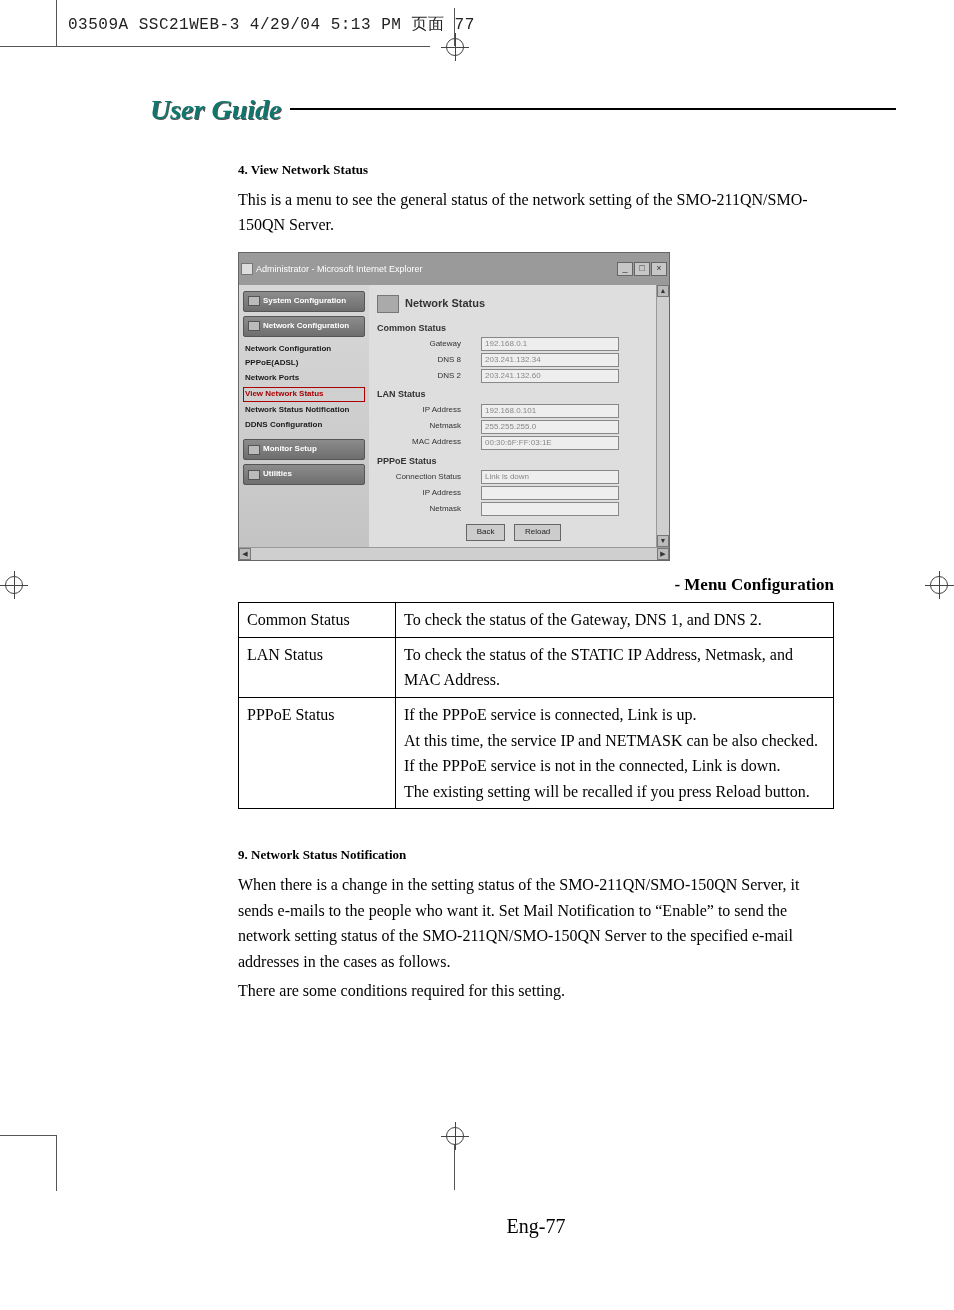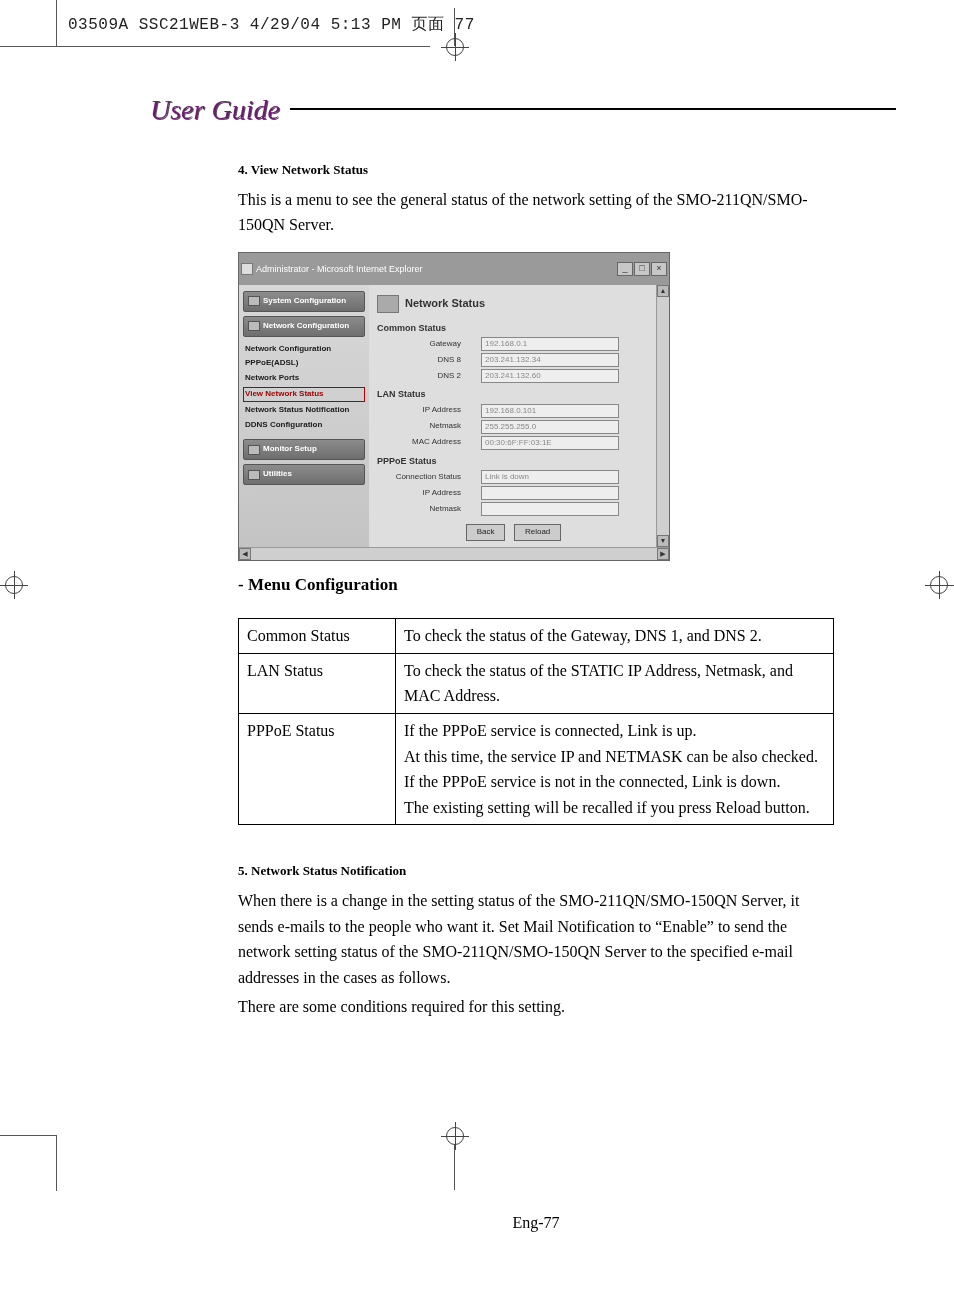--- a/index.html
+++ b/index.html
@@ -56,22 +56,22 @@
     top: 5px; left: 5px; right: 5px; bottom: 5px;
   }
 
   .page-title {
     position: absolute;
     top: 94px;
     left: 150px;
     font-family: Georgia, "Times New Roman", serif;
     font-size: 28px;
     font-style: italic;
-    font-weight: normal;
-    color: #701a75;
+    font-weight: bold;
+    color: #0f766e;
     text-shadow: -1px -1px 0 #fff, 1px 1px 0 #555;
   }
   .title-rule {
     position: absolute;
     top: 108px;
     left: 290px;
     right: 58px;
     height: 2px;
     background: #000;
   }
@@ -254,21 +254,22 @@
     margin: 0 3px;
   }
 
   
   .menu-config {
     margin-top: 10px;
   }
   .menu-config-title {
     font-weight: bold;
     font-size: 17px;
-    margin-bottom: 20px;
+    margin-bottom: 4px;
+    text-align: right;
   }
   table.mc {
     border-collapse: collapse;
     width: 100%;
     font-size: 16px;
   }
   table.mc td {
     border: 1px solid #000;
     padding: 4px 8px;
     vertical-align: top;
@@ -280,21 +281,21 @@
 
   .section5 {
     margin-top: 36px;
   }
   .pagenum {
     position: absolute;
     top: 1050px;
     left: 0;
     right: 0;
     text-align: center;
-    font-size: 16px;
+    font-size: 20px;
   }
 </style>
 </head>
 <body>
 
 <div class="crop-header">03509A SSC21WEB-3  4/29/04  5:13 PM  页面 77</div>
 
 <div class="crop-lines">
   <div class="hline" style="top:46px; left:0; width:430px;"></div>
   <div class="vline" style="top:0; left:56px; height:46px;"></div>
@@ -445,19 +446,19 @@
         <td style="white-space:pre-line;">If the PPPoE service is connected, Link is up.
 At this time, the service IP and NETMASK can be also checked.
 If the PPPoE service is not in the connected, Link is down.
 The existing setting will be recalled if you press Reload button.</td>
       </tr>
     </tbody>
       </table>
   </div>
 
   <div class="section5">
-    <h3>5. Network Status Notification</h3>
+    <h3>9. Network Status Notification</h3>
     <p>When there is a change in the setting status of the SMO-211QN/SMO-150QN Server, it sends e-mails to the people who want it. Set Mail Notification to “Enable” to send the network setting status of the SMO-211QN/SMO-150QN Server to the specified e-mail addresses in the cases as follows.</p>
     <p>There are some conditions required for this setting.</p>
   </div>
 
   <div class="pagenum">Eng-77</div>
 </div>
 
 </body></html>

